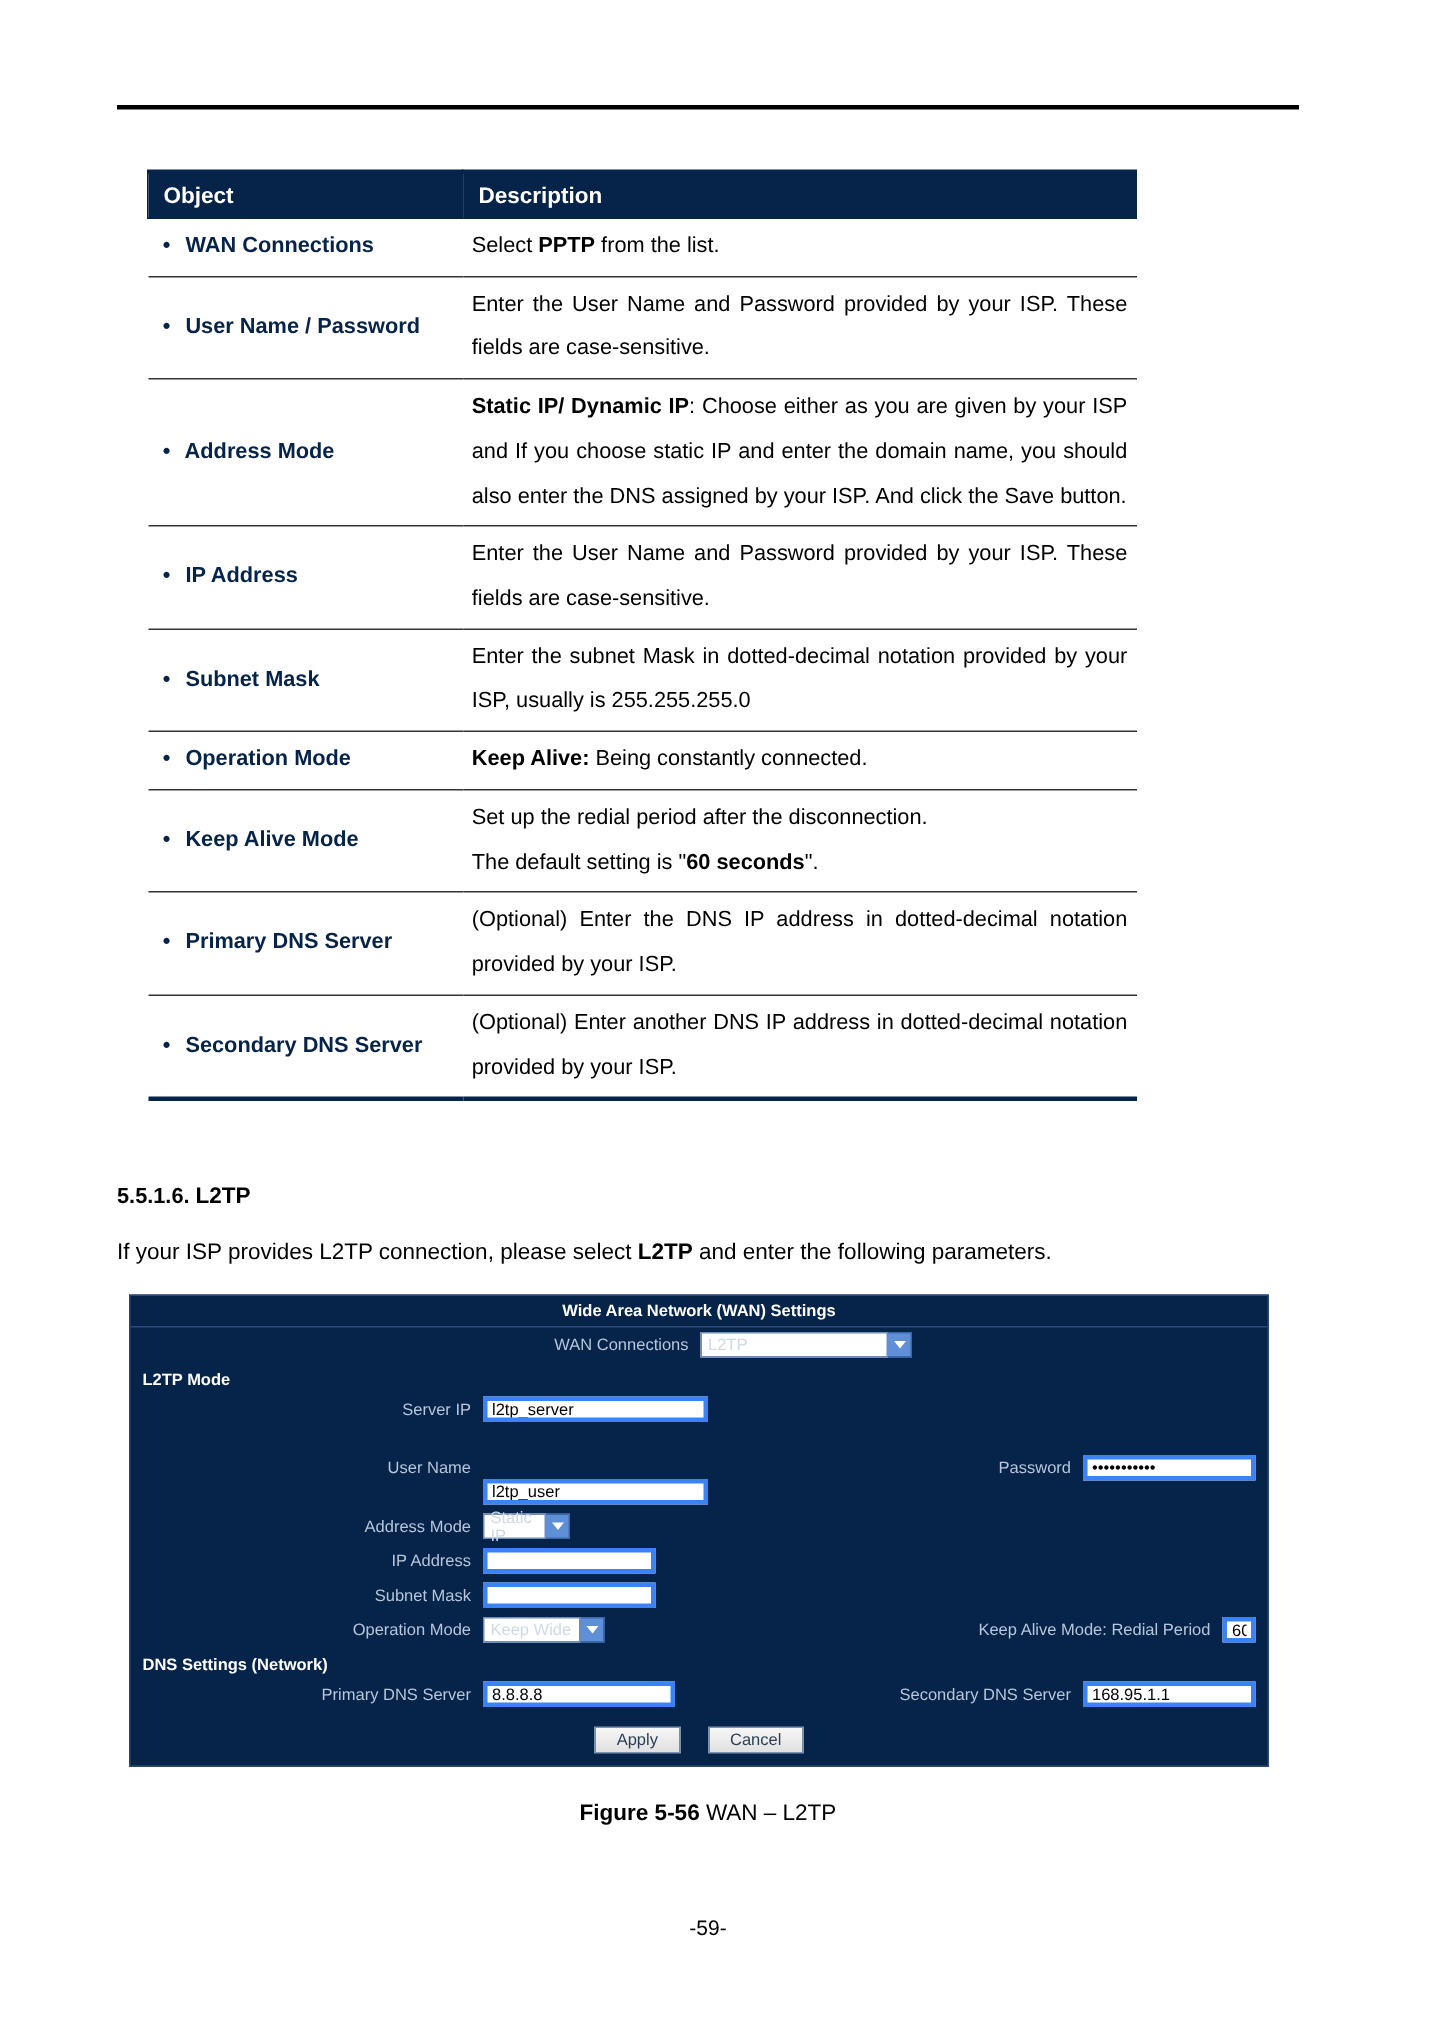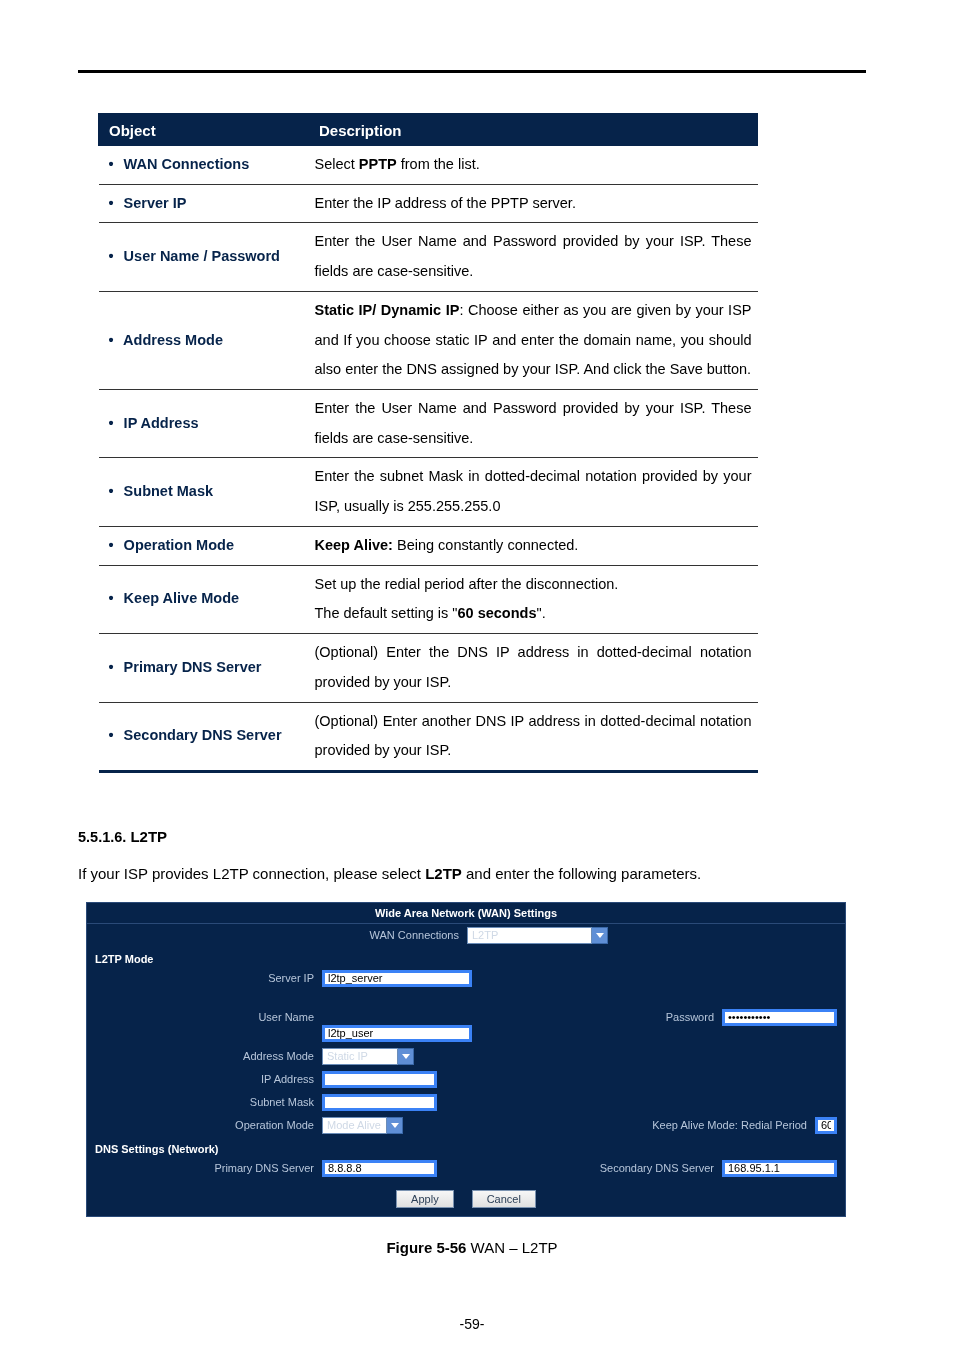--- a/index.html
+++ b/index.html
@@ -140,24 +140,20 @@
         <th style="width:210px">Object</th>
         <th>Description</th>
       </tr>
     </thead>
     <tbody id="fields-body">
         <tr>
           <td class="obj"><span class="bullet">•</span> WAN Connections</td>
           <td class="desc">Select <b>PPTP</b> from the list.</td>
         </tr>
         <tr>
-          <td class="obj"><span class="bullet">•</span> Server IP</td>
-          <td class="desc">Enter the IP address of the PPTP server.</td>
-        </tr>
-        <tr>
           <td class="obj"><span class="bullet">•</span> User Name / Password</td>
           <td class="desc">Enter the User Name and Password provided by your ISP. These fields are case-sensitive.</td>
         </tr>
         <tr>
           <td class="obj"><span class="bullet">•</span> Address Mode</td>
           <td class="desc"><b>Static IP/ Dynamic IP</b>: Choose either as you are given by your ISP and If you choose static IP and enter the domain name, you should also enter the DNS assigned by your ISP. And click the Save button.</td>
         </tr>
         <tr>
           <td class="obj"><span class="bullet">•</span> IP Address</td>
           <td class="desc">Enter the User Name and Password provided by your ISP. These fields are case-sensitive.</td>
@@ -216,55 +212,55 @@
       <div class="label">User Name</div>
       <input type="text" style="width: 150px; margin-top: 32px;" value="l2tp_user">
       <div style="flex:1"></div>
       <div class="rightlabel">Password</div>
       <input type="text" style="width: 115px;" value="•••••••••••">
     </div>
 
     <div class="row">
       <div class="label">Address Mode</div>
       <span class="sel-wrap">
-        <span class="sel-field" style="width:76px">Static IP</span>
+        <span class="sel-field" style="width:42px">Static IP</span>
         <span class="sel-btn">
             <span class="chev"></span>
           </span>
       </span>
     </div>
 
     <div class="row">
       <div class="label">IP Address</div>
       <input type="text" style="width: 115px;" value="">
     </div>
 
     <div class="row">
       <div class="label">Subnet Mask</div>
       <input type="text" style="width: 115px;" value="">
     </div>
 
     <div class="row">
       <div class="label">Operation Mode</div>
       <span class="sel-wrap">
-        <span class="sel-field" style="width:65px">Mode Alive</span>
+        <span class="sel-field" style="width:65px">Keep Wide</span>
         <span class="sel-btn">
             <span class="chev"></span>
           </span>
       </span>
       <div style="flex:1"></div>
       <div class="rightlabel">Keep Alive Mode: Redial Period</div>
       <input type="text" style="width: 22px;" value="60">
     </div>
 
     <div class="sectionlabel">DNS Settings (Network)</div>
 
     <div class="row">
       <div class="label">Primary DNS Server</div>
-      <input type="text" style="width: 115px;" value="8.8.8.8">
+      <input type="text" style="width: 128px;" value="8.8.8.8">
       <div style="flex:1"></div>
       <div class="rightlabel">Secondary DNS Server</div>
       <input type="text" style="width: 115px;" value="168.95.1.1">
     </div>
 
     <div class="btnrow">
       <button class="btn">Apply</button>
       <button class="btn">Cancel</button>
     </div>
   </div>

